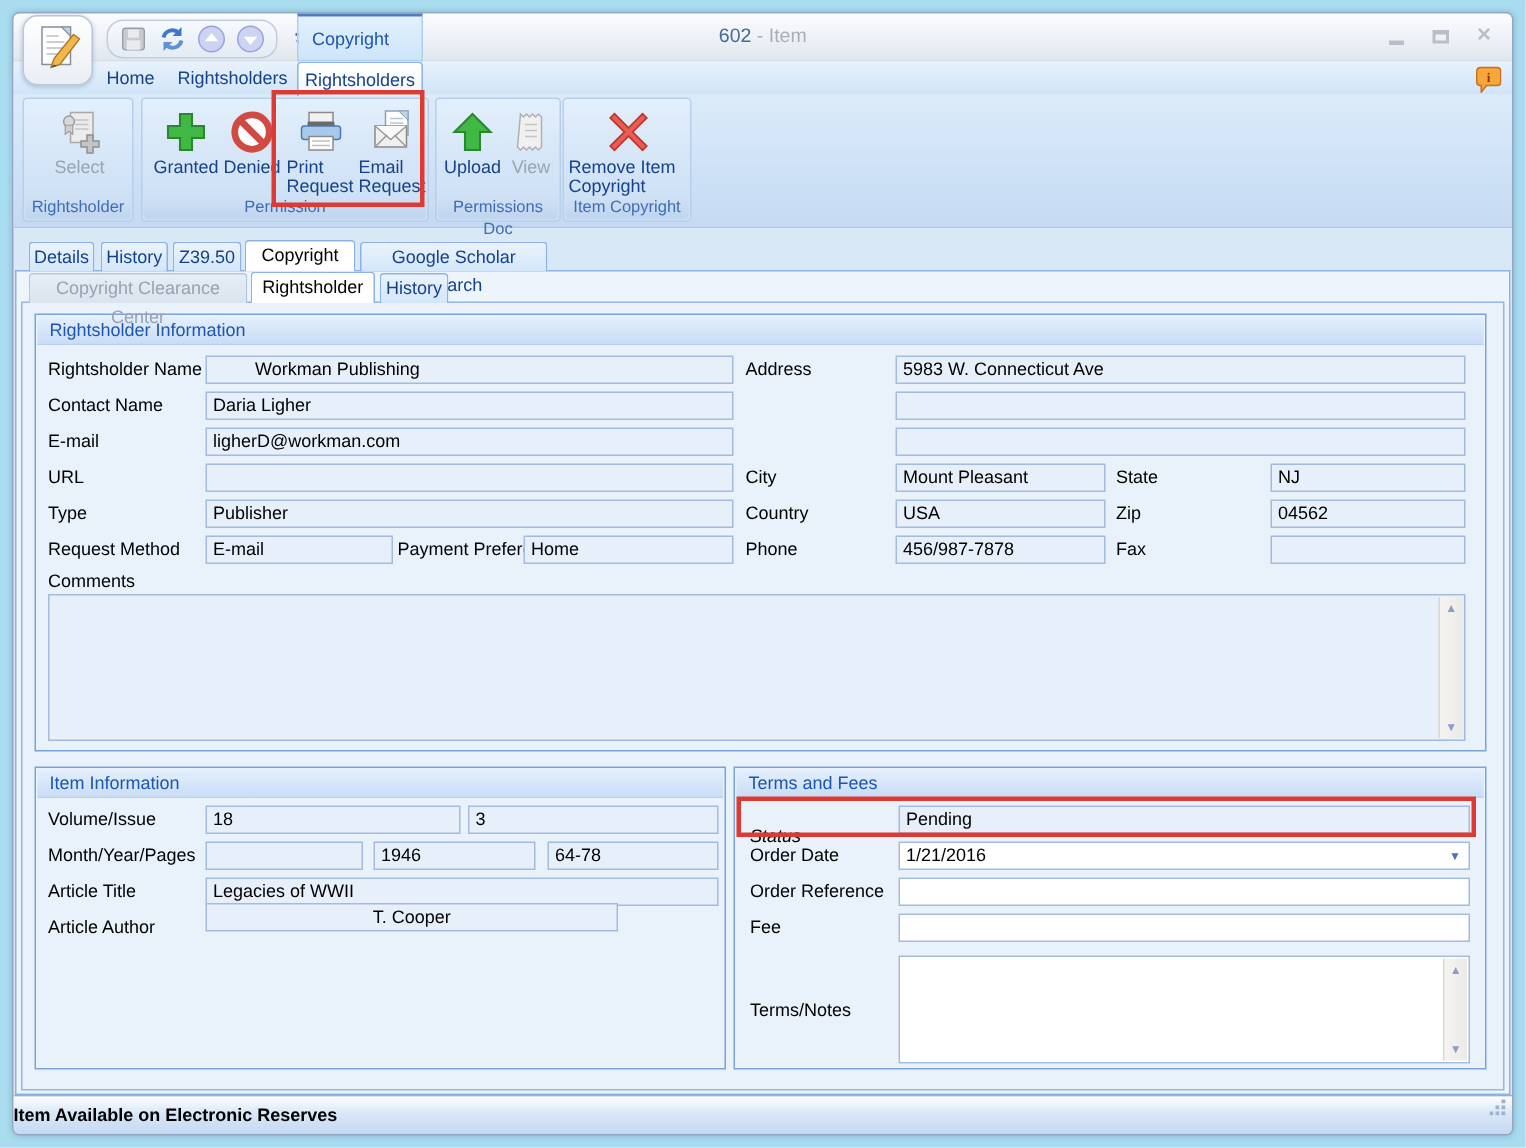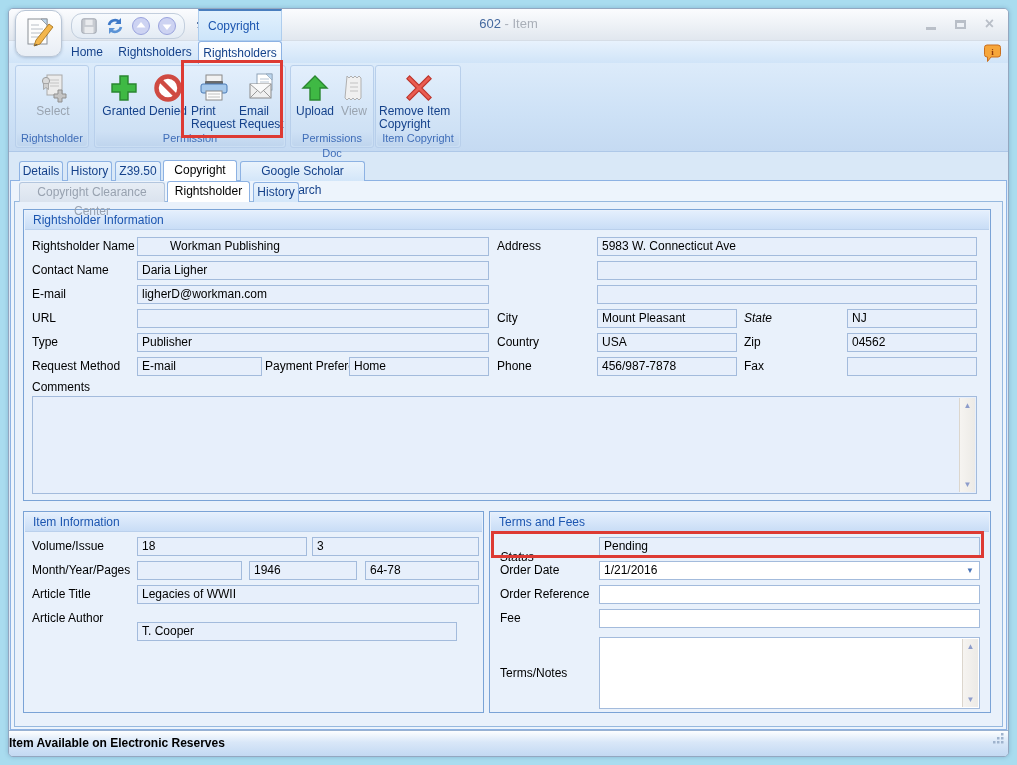--- a/index.html
+++ b/index.html
@@ -298,21 +298,21 @@
       <div class="fld" style="left:573px;top:51px;width:380px;"></div>
 
       <div class="lbl" style="left:8px;top:75px;">E-mail</div>
       <div class="fld" style="left:113px;top:75px;width:352px;">ligherD@workman.com</div>
       <div class="fld" style="left:573px;top:75px;width:380px;"></div>
 
       <div class="lbl" style="left:8px;top:99px;">URL</div>
       <div class="fld" style="left:113px;top:99px;width:352px;"></div>
       <div class="lbl" style="left:473px;top:99px;">City</div>
       <div class="fld" style="left:573px;top:99px;width:140px;">Mount Pleasant</div>
-      <div class="lbl" style="left:720px;top:99px;font-style:italic;">State</div>
+      <div class="lbl" style="left:720px;top:99px;">State</div>
       <div class="fld" style="left:823px;top:99px;width:130px;">NJ</div>
 
       <div class="lbl" style="left:8px;top:123px;">Type</div>
       <div class="fld" style="left:113px;top:123px;width:352px;">Publisher</div>
       <div class="lbl" style="left:473px;top:123px;">Country</div>
       <div class="fld" style="left:573px;top:123px;width:140px;">USA</div>
       <div class="lbl" style="left:720px;top:123px;">Zip</div>
       <div class="fld" style="left:823px;top:123px;width:130px;">04562</div>
 
       <div class="lbl" style="left:8px;top:147px;">Request Method</div>
@@ -343,21 +343,21 @@
 
       <div class="lbl" style="left:8px;top:49px;">Month/Year/Pages</div>
       <div class="fld" style="left:113px;top:49px;width:105px;"></div>
       <div class="fld" style="left:225px;top:49px;width:108px;">1946</div>
       <div class="fld" style="left:341px;top:49px;width:114px;">64-78</div>
 
       <div class="lbl" style="left:8px;top:73px;">Article Title</div>
       <div class="fld" style="left:113px;top:73px;width:342px;">Legacies of WWII</div>
 
       <div class="lbl" style="left:8px;top:97px;">Article Author</div>
-      <div class="fld" style="left:113px;top:110px;width:320px;">T. Cooper</div>
+      <div class="fld" style="left:113px;top:90px;width:275px;text-align:center;">T. Cooper</div>
     </div>
 
     <div class="fieldset" style="left:474px;top:309px;width:502px;height:202px;">
       <div class="fshead">Terms and Fees</div>
 
       <div class="lbl" style="left:10px;top:36px;font-style:italic;">Status</div>
       <div class="fld" style="left:109px;top:25px;width:381px;">Pending</div>
 
       <div class="lbl" style="left:10px;top:49px;">Order Date</div>
       <div class="fld ed" style="left:109px;top:49px;width:381px;">

